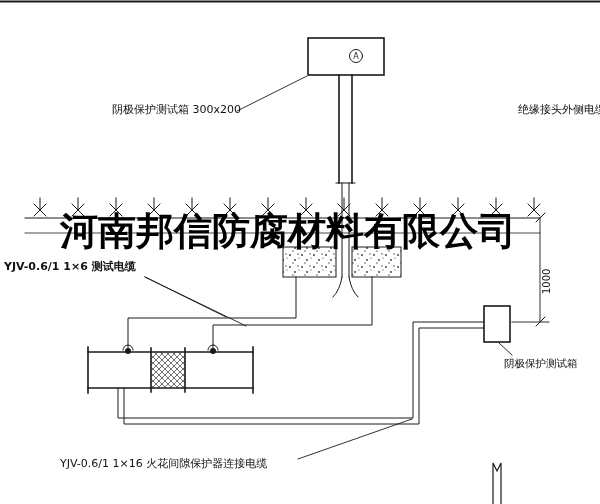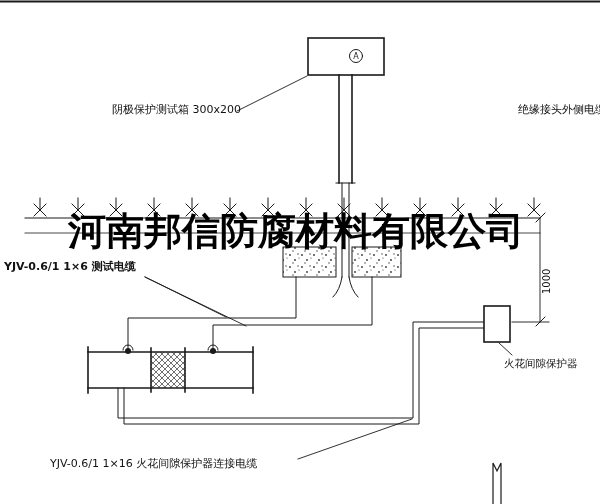--- a/index.html
+++ b/index.html
@@ -3,21 +3,21 @@
 <meta charset="utf-8">
 <style>
   html,body{margin:0;padding:0;background:#e8e8e8;}
   #stage{position:relative;width:600px;height:504px;background:#ffffff;overflow:hidden;
          font-family:"DejaVu Sans",sans-serif;}
   #linework{position:absolute;left:0;top:0;}
   .label{position:absolute;font-size:11px;color:#111;white-space:nowrap;line-height:1.2;}
   .label-sm{font-size:10.5px;}
   .watermark{position:absolute;left:60px;top:206px;width:470px;white-space:nowrap;
              font-family:"DejaVu Serif",serif;font-weight:700;font-size:38px;color:#000;
-             letter-spacing:0px;pointer-events:none;margin-left:8px;}
+             letter-spacing:0px;pointer-events:none;}
   .dim-vert{position:absolute;left:541px;top:248px;height:46px;
             writing-mode:vertical-rl;transform:rotate(180deg);
             font-size:10px;color:#111;}
 </style>
 </head>
 <body>
 
 <div id="stage">
 
   <svg id="linework" width="600" height="504" viewBox="0 0 600 504">
@@ -138,20 +138,20 @@
 
     <text x="356" y="59" font-size="8" text-anchor="middle" fill="#1a1a1a" font-family="DejaVu Sans, sans-serif">A</text>
   </svg>
 
   <div class="label" style="left:112px;top:103px;">阴极保护测试箱 300x200</div>
 
   <div class="label" style="left:518px;top:103px;">绝缘接头外侧电缆</div>
 
   <div class="label" style="left:4px;top:260px;font-weight:bold;">YJV-0.6/1 1×6  测试电缆</div>
 
-  <div class="label label-sm" style="left:504px;top:357px;">火花间隙保护器</div>
+  <div class="label label-sm" style="left:504px;top:357px;">阴极保护测试箱</div>
 
-  <div class="label" style="left:50px;top:457px;">YJV-0.6/1 1×16  火花间隙保护器连接电缆</div>
+  <div class="label" style="left:60px;top:457px;">YJV-0.6/1 1×16  火花间隙保护器连接电缆</div>
 
   <div class="dim-vert">1000</div>
 
   <div class="watermark">河南邦信防腐材料有限公司</div>
 </div>
 
 </body></html>

